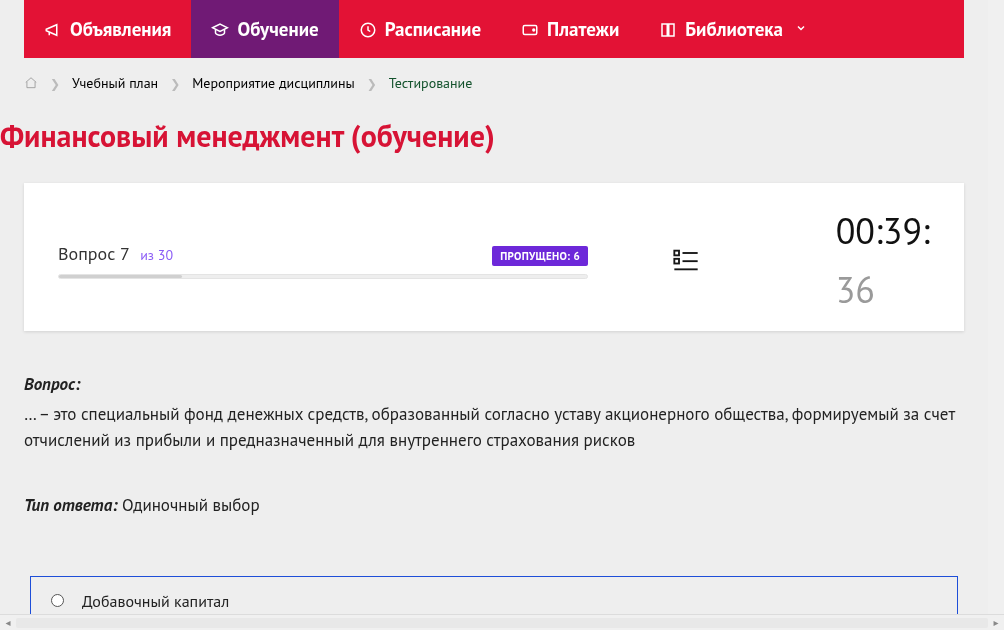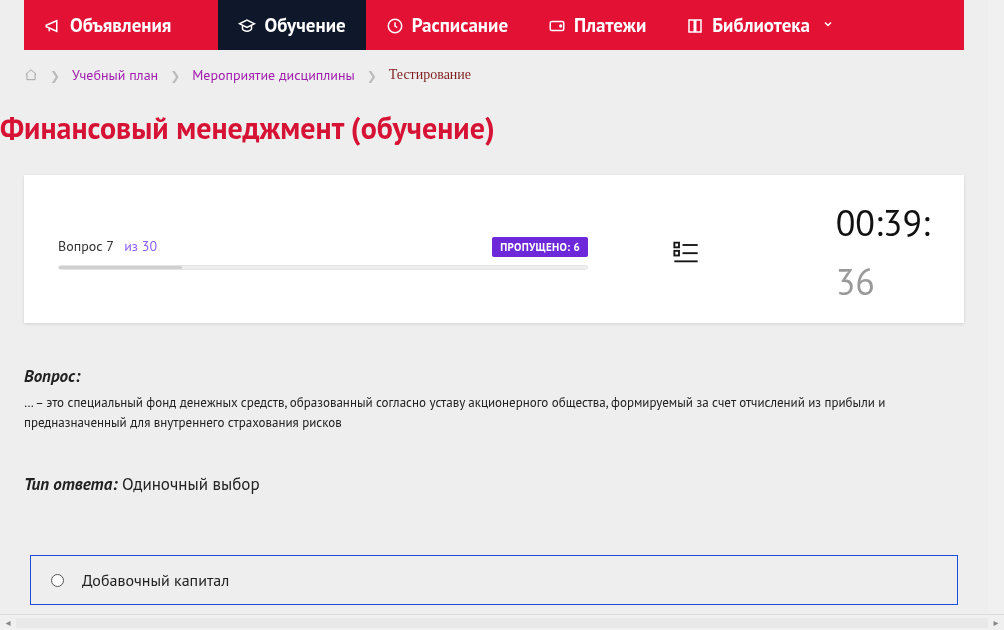--- a/index.html
+++ b/index.html
@@ -28,42 +28,42 @@
   
   .navbar {
     background:#e31235;
     width:940px;
     margin:0 auto;
     display:flex;
   }
   .nav-item {
     display:flex; align-items:center; gap:8px;
     padding: 0 20px;
-    height:50px;
+    height:58px;
     color:#fff;
     font-size:19px;
     font-weight:600;
     cursor:pointer;
     white-space:nowrap;
   }
-  .nav-item.active { background:#0f172a;margin-left:27px; }
+  .nav-item.active { background:#701a75; }
   .nav-item .nav-icon { width:18px; height:18px; display:inline-block; color:#fff; flex-shrink:0; }
   .nav-item .chev { font-size:14px; margin-left:4px; flex-shrink:0; }
 
   
   .breadcrumbs {
     width:940px; margin:0 auto;
     height:50px;
     display:flex; align-items:center;
     gap:12px;
     color:#9a9a9a;
     font-size:14px;
   }
-  .breadcrumbs .crumb { cursor:pointer; color:#a21caf; }
-  .breadcrumbs .crumb.current { color:#7f1d1d; cursor:default;font-family:Liberation Serif, serif; }
+  .breadcrumbs .crumb { cursor:pointer; color:#000000; }
+  .breadcrumbs .crumb.current { color:#14532d; cursor:default; }
   .breadcrumbs .sep { color:#bbb; font-size:12px; }
   .breadcrumbs .home-icon { width:14px; height:14px; display:inline-block; color:#9a9a9a; }
 
   
   .page-title {
     text-align:left;
     color:#d71335;
     font-size:30px;
     font-weight:700;
     margin: 8px 0 28px;
@@ -72,21 +72,21 @@
   
   .status-card {
     width:940px; margin:0 auto 42px;
     background:#fff;
     box-shadow: 0 1px 3px rgba(0,0,0,.12);
     padding:24px 34px 18px;
     display:flex; align-items:center;
   }
   .status-left { flex:0 0 530px; display:flex; flex-direction:column; gap:8px; }
   .status-left .line1 { display:flex; align-items:baseline; justify-content:space-between; }
-  .q-label { font-size:14px; color:#333; font-weight:500; }
+  .q-label { font-size:18px; color:#333; font-weight:500; }
   .q-total { font-size:14px; color:#8b5cf6; font-weight:400; margin-left:6px;}
   .skipped-badge {
     background:#6d28d9; color:#fff; font-size:11px; font-weight:700;
     padding:3px 8px; border-radius:2px; letter-spacing:.3px;
   }
   .progress-track {
     height:5px; background:#eeeeee; border-radius:3px; width:100%;
     position:relative;
     border:1px solid #e4e4e4;
   }
@@ -101,21 +101,21 @@
 
   .timer {
     font-size:36px; color:#111; font-variant-numeric:tabular-nums;
     display:flex; align-items:baseline;flex-direction:column;
   }
   .timer .sec { color:#9a9a9a;margin-top:12px; }
 
   
   .q-body { width:940px; margin:4px auto; }
   .q-heading { font-size:17px; font-weight:700; font-style:italic; color:#222; margin-bottom:6px; }
-  .q-text { font-size:13px; color:#222; line-height:1.55; margin-bottom:40px; }
+  .q-text { font-size:17px; color:#222; line-height:1.55; margin-bottom:40px; }
   .a-type { font-size:17px; color:#222; margin-bottom:60px; }
   .a-type .lbl { font-weight:700; font-style:italic; }
 
   
   .options { width:928px; margin:0 auto 40px; display:flex; flex-direction:column; gap:16px; }
   .option {
     border:1px solid #1d4ed8;
     padding:14px 20px;
     display:flex; align-items:center; gap:18px;
     cursor:pointer;

